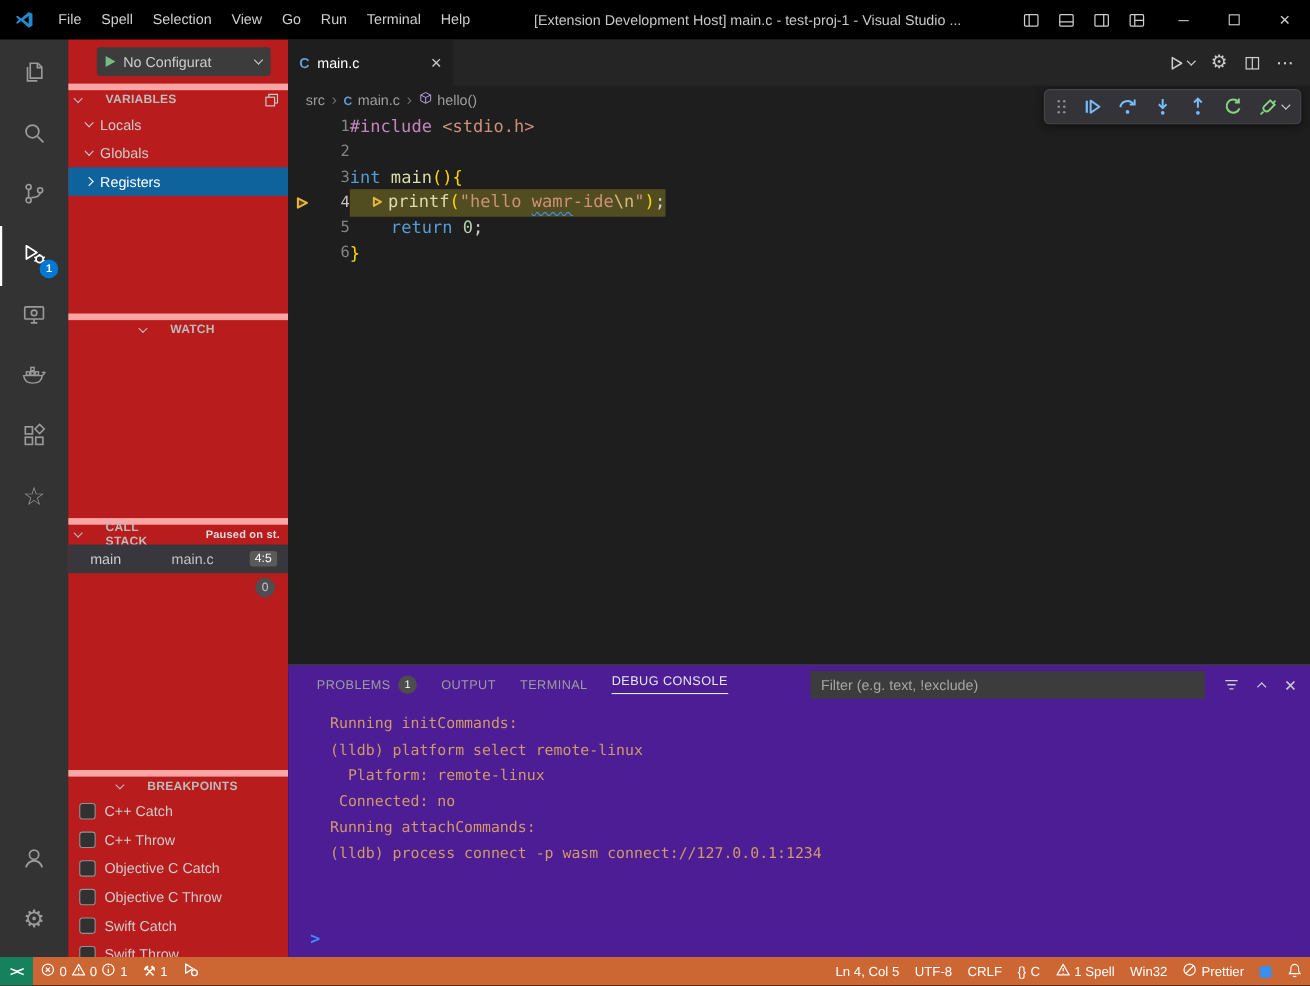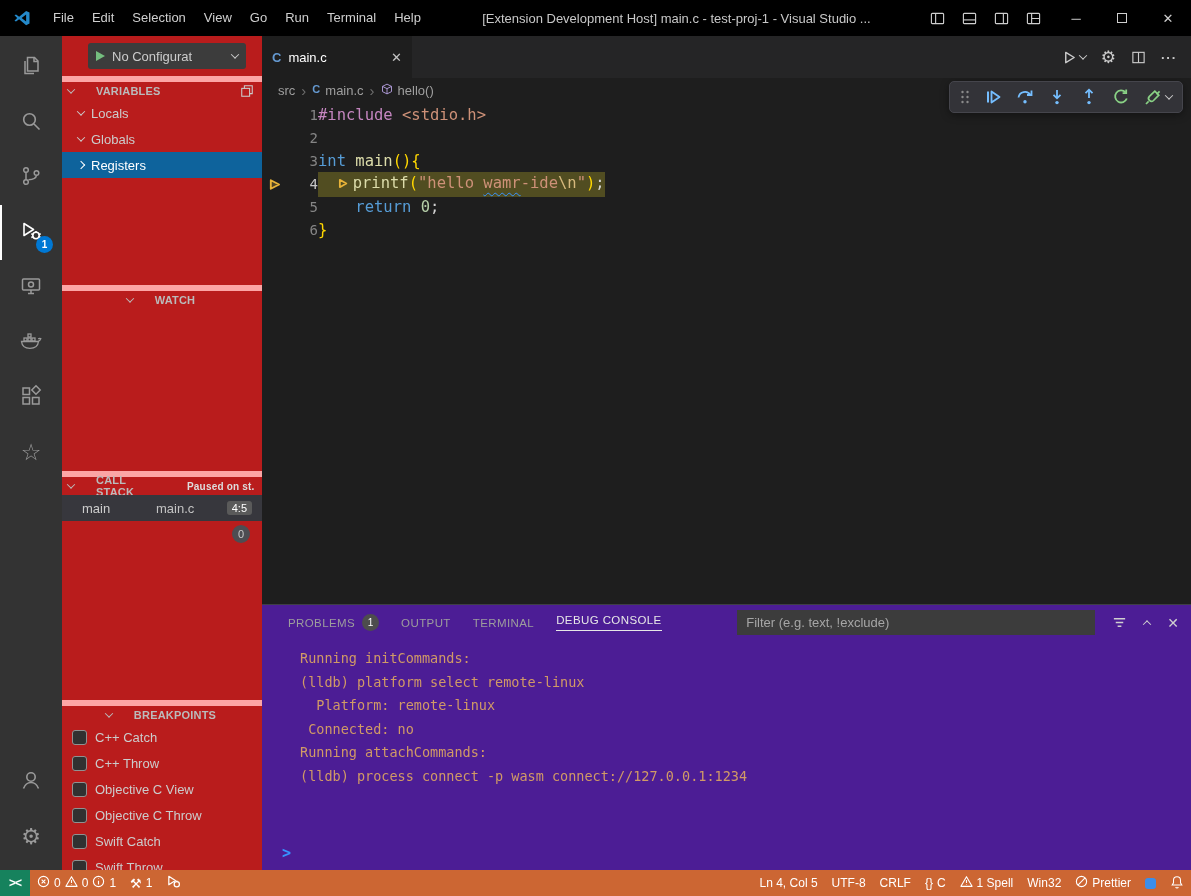--- a/index.html
+++ b/index.html
@@ -59,21 +59,21 @@
   .tabbar { height:42px; background:#252526; display:flex; align-items:stretch; flex:none; }
   .tab { width:150px; background:#1e1e1e; display:flex; align-items:center; gap:7px; padding:0 10px; color:#ffffff; cursor:pointer; }
   .tab-lang-icon { color:#659ad2; font-weight:700; font-size:13px; }
   .tab-close { margin-left:auto; color:#c5c5c5; font-size:13px; cursor:pointer; }
   .tabbar-actions { margin-left:auto; display:flex; align-items:center; gap:15px; padding-right:14px; color:#cccccc; }
   .tb-act { display:flex; align-items:center; gap:3px; cursor:pointer; }
   .ellipsis { font-weight:700; letter-spacing:1px; }
 
   .editor-body { flex:1; position:relative; overflow:hidden; }
   .breadcrumbs { height:24px; display:flex; align-items:center; gap:6px; padding-left:16px; font-size:13px; color:#9f9f9f; }
-  .crumb { display:flex; align-items:flex-start; gap:5px; cursor:pointer; }
+  .crumb { display:flex; align-items:flex-end; gap:5px; cursor:pointer; }
   .crumb-sep { color:#6e6e6e; font-size:15px; }
 
   .code-area { margin-top:2px; font-family:"DejaVu Sans Mono",monospace; font-size:15.5px; line-height:23px; }
   .code-line { display:flex; align-items:center; height:23px; }
   .glyph { width:26px; display:flex; justify-content:center; align-items:center; flex:none; }
   .ln { width:30px; text-align:right; color:#858585; font-size:14px; flex:none; font-family:"DejaVu Sans Mono",monospace; }
   .ctext { white-space:pre; }
   .code-line.current .ln { color:#c6c6c6; }
   .code-line.current .ctext { background-image:linear-gradient(#514d21,#514d21); background-size:738px 100%; background-repeat:no-repeat; }
   .inline-icon { display:inline-block; vertical-align:-2px; margin-right:3px; }
@@ -113,21 +113,21 @@
 <body>
 
 <div class="titlebar">
   <div class="logo">
     <svg width="18" height="18" viewBox="0 0 24 24">
         <path fill="#2489ca" d="M17.5 2.5 L22 4.8 V19.2 L17.5 21.5 L8.2 13.6 L4 16.8 L2 15.8 L5.6 12 L2 8.2 L4 7.2 L8.2 10.4 Z M17.5 7.3 L11.5 12 L17.5 16.7 Z"></path>
       </svg>
   </div>
   <div class="menu-bar">
       <div class="menu-item">File</div>
-      <div class="menu-item">Edit</div>
+      <div class="menu-item">Spell</div>
       <div class="menu-item">Selection</div>
       <div class="menu-item">View</div>
       <div class="menu-item">Go</div>
       <div class="menu-item">Run</div>
       <div class="menu-item">Terminal</div>
       <div class="menu-item">Help</div>
     </div>
   <div class="title-text">[Extension Development Host] main.c - test-proj-1 - Visual Studio ...</div>
   <div class="layout-icons">
     <div class="layout-btn">
@@ -309,21 +309,21 @@
         <div class="bp-row">
           <span class="checkbox"></span>
           <span class="bp-label">C++ Catch</span>
         </div>
         <div class="bp-row">
           <span class="checkbox"></span>
           <span class="bp-label">C++ Throw</span>
         </div>
         <div class="bp-row">
           <span class="checkbox"></span>
-          <span class="bp-label">Objective C View</span>
+          <span class="bp-label">Objective C Catch</span>
         </div>
         <div class="bp-row">
           <span class="checkbox"></span>
           <span class="bp-label">Objective C Throw</span>
         </div>
         <div class="bp-row">
           <span class="checkbox"></span>
           <span class="bp-label">Swift Catch</span>
         </div>
         <div class="bp-row">

